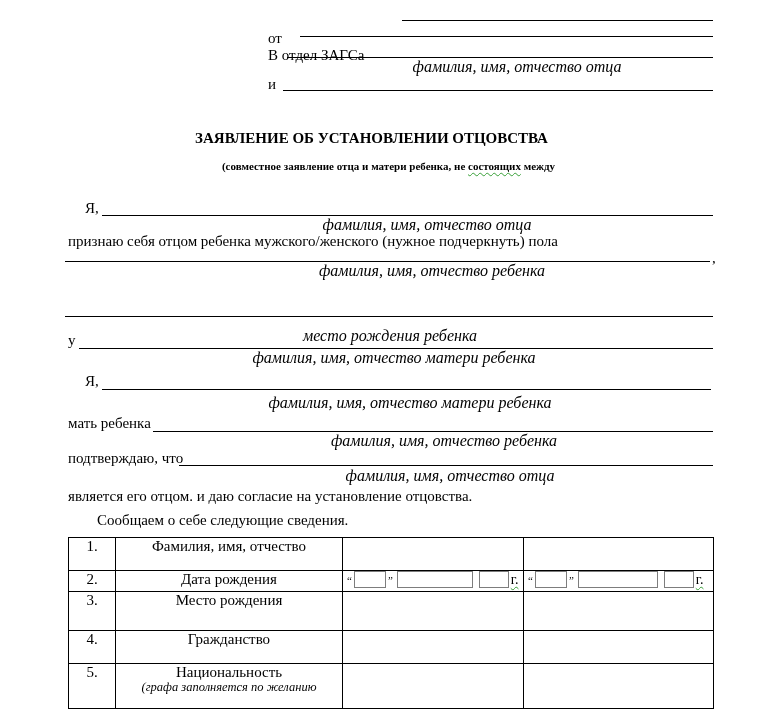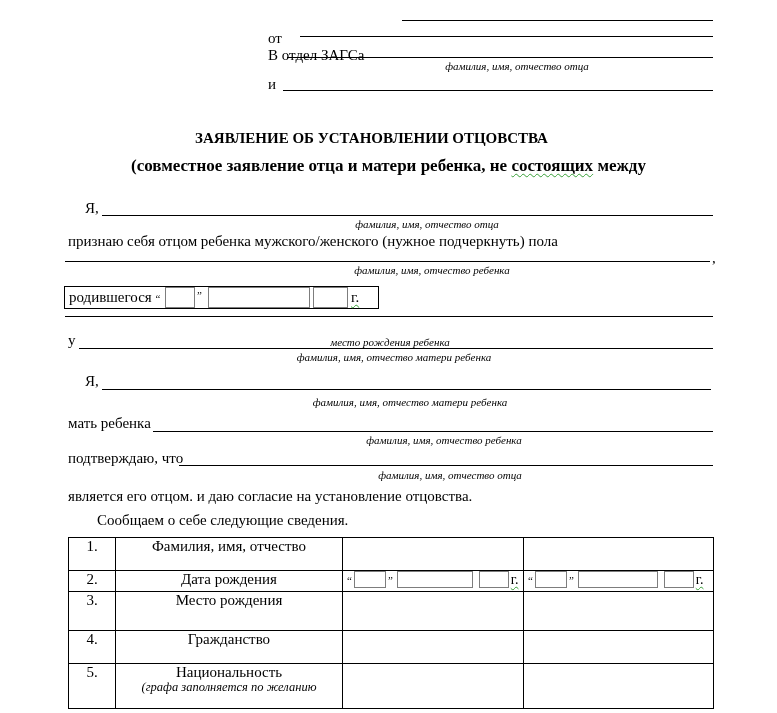--- a/index.html
+++ b/index.html
@@ -1,20 +1,20 @@
 <!DOCTYPE html>
 <html><head>
 <meta charset="utf-8">
 <style>
   html,body{margin:0;padding:0;background:#fff;}
   .page{position:relative;width:777px;height:713px;background:#ffffff;overflow:hidden;
         font-family:"Liberation Serif","DejaVu Serif",serif;color:#000;font-size:15px;}
   .t{position:absolute;white-space:nowrap;line-height:16px;}
   .ln{position:absolute;height:0;border-bottom:1px solid #000;}
-  .cap{position:absolute;white-space:nowrap;font-style:italic;font-size:11px;line-height:13px;
+  .cap{position:absolute;white-space:nowrap;font-style:italic;font-size:16px;line-height:13px;
        transform:translateX(-50%);}
   .ttl{position:absolute;left:0;width:743px;text-align:center;font-weight:bold;white-space:nowrap;}
   .sub{position:absolute;left:0;width:777px;text-align:center;font-weight:bold;line-height:18px;}
   .wavy{text-decoration:underline;text-decoration-style:wavy;text-decoration-color:#379f37;
         text-decoration-thickness:1px;text-underline-offset:2px;text-decoration-skip-ink:none;}
   .brow{position:absolute;left:64px;top:286px;width:313px;height:21px;border:1px solid #000;}
   .brow .bt{position:absolute;top:2px;white-space:nowrap;}
   .bx{position:absolute;top:0;bottom:0;border:1px solid #7d7d7d;}
   .q{font-size:11px;}
   table.info{position:absolute;left:68px;top:537px;border-collapse:collapse;table-layout:fixed;}
@@ -42,44 +42,36 @@
   <div class="ln" style="left:300px;top:36px;width:413px;"></div>
 
   <div class="t" style="left:268px;top:30px;">от</div>
   <div class="ln" style="left:287px;top:57px;width:426px;"></div>
   <div class="cap" style="left:517px;top:60px;">фамилия, имя, отчество отца</div>
 
   <div class="t" style="left:268px;top:76px;">и</div>
   <div class="ln" style="left:283px;top:90px;width:430px;"></div>
 
   <div class="ttl" style="top:130px;font-size:15px;">ЗАЯВЛЕНИЕ ОБ УСТАНОВЛЕНИИ ОТЦОВСТВА</div>
-  <div class="sub" style="top:157px;font-size:17px;">
+  <div class="sub" style="top:157px;font-size:11px;">
     <span>(совместное заявление отца и матери ребенка, не </span><span class="wavy">состоящих</span><span> между</span><br>
   </div>
 
   <div class="t" style="left:85px;top:200px;">Я,</div>
   <div class="ln" style="left:102px;top:215px;width:611px;"></div>
   <div class="cap" style="left:427px;top:218px;">фамилия, имя, отчество отца</div>
 
   <div class="t" style="left:68px;top:233px;">признаю себя отцом ребенка мужского/женского (нужное подчеркнуть) пола</div>
   <div class="ln" style="left:65px;top:261px;width:645px;"></div>
   <div class="t" style="left:712px;top:250px;">,</div>
   <div class="cap" style="left:432px;top:264px;">фамилия, имя, отчество ребенка</div>
 
-  <div class="brow">
-    <div class="bt" style="left:4px;"><span>родившегося</span> <span class="q">“</span></div>
-    <div class="bx" style="left:100px;width:28px;"></div>
-    <div class="bt q" style="left:132px;">”</div>
-    <div class="bx" style="left:143px;width:100px;"></div>
-    <div class="bx" style="left:248px;width:33px;"></div>
-    <div class="bt wavy" style="left:286px;">г.</div>
-  </div>
 
   <div class="ln" style="left:65px;top:316px;width:648px;"></div>
-  <div class="cap" style="left:390px;top:336px;">место рождения ребенка</div>
+  <div class="cap" style="left:390px;top:329px;">место рождения ребенка</div>
 
   <div class="t" style="left:68px;top:332px;">у</div>
   <div class="ln" style="left:79px;top:348px;width:634px;"></div>
   <div class="cap" style="left:394px;top:351px;">фамилия, имя, отчество матери ребенка</div>
 
   <div class="t" style="left:85px;top:373px;">Я,</div>
   <div class="ln" style="left:102px;top:389px;width:609px;"></div>
   <div class="cap" style="left:410px;top:396px;">фамилия, имя, отчество матери ребенка</div>
 
   <div class="t" style="left:68px;top:415px;">мать ребенка</div>

